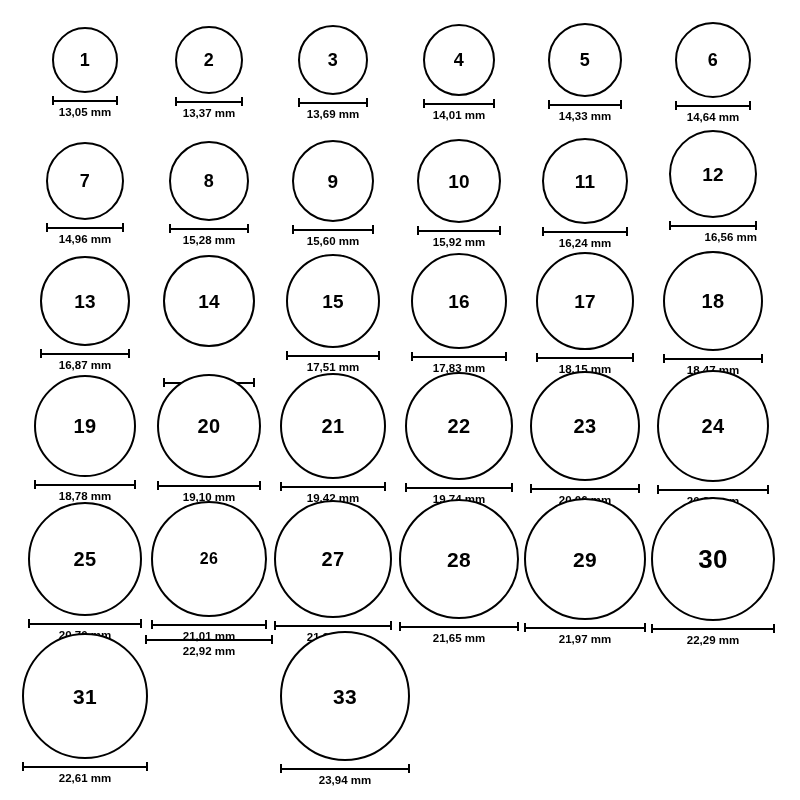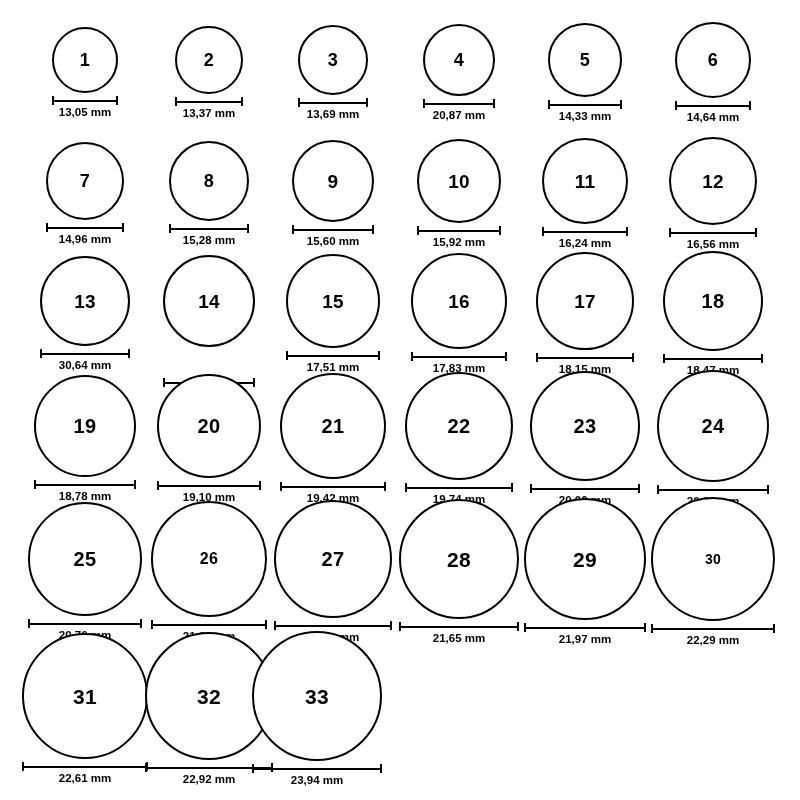--- a/index.html
+++ b/index.html
@@ -109,21 +109,21 @@
     </div>
     <div class="ring-cell" style="left: 423px; top: 24px; width: 72px;">
       <div class="ring-circle" style="width: 72px; height: 72px;">
         <span class="ring-size-label" style="font-size: 18px;">4</span>
       </div>
       <div class="measure" style="width: 72px;">
         <div class="bar"></div>
         <div class="tick left"></div>
         <div class="tick right"></div>
       </div>
-      <div class="mm-label">20,87 mm</div>
+      <div class="mm-label">14,01 mm</div>
     </div>
     <div class="ring-cell" style="left: 548px; top: 23px; width: 74px;">
       <div class="ring-circle" style="width: 74px; height: 74px;">
         <span class="ring-size-label" style="font-size: 18px;">5</span>
       </div>
       <div class="measure" style="width: 74px;">
         <div class="bar"></div>
         <div class="tick left"></div>
         <div class="tick right"></div>
       </div>
@@ -188,41 +188,41 @@
       <div class="ring-circle" style="width: 86px; height: 86px;">
         <span class="ring-size-label" style="font-size: 19px;">11</span>
       </div>
       <div class="measure" style="width: 86px;">
         <div class="bar"></div>
         <div class="tick left"></div>
         <div class="tick right"></div>
       </div>
       <div class="mm-label">16,24 mm</div>
     </div>
-    <div class="ring-cell" style="left: 669px; top: 137px; width: 88px;">
+    <div class="ring-cell" style="left: 669px; top: 130px; width: 88px; align-items: flex-end;">
       <div class="ring-circle" style="width: 88px; height: 88px;">
         <span class="ring-size-label" style="font-size: 19px;">12</span>
       </div>
       <div class="measure" style="width: 88px;">
         <div class="bar"></div>
         <div class="tick left"></div>
         <div class="tick right"></div>
       </div>
       <div class="mm-label">16,56 mm</div>
     </div>
     <div class="ring-cell" style="left: 40px; top: 256px; width: 90px;">
       <div class="ring-circle" style="width: 90px; height: 90px;">
         <span class="ring-size-label" style="font-size: 19px;">13</span>
       </div>
       <div class="measure" style="width: 90px;">
         <div class="bar"></div>
         <div class="tick left"></div>
         <div class="tick right"></div>
       </div>
-      <div class="mm-label">30,64 mm</div>
+      <div class="mm-label">16,87 mm</div>
     </div>
     <div class="ring-cell" style="left: 163px; top: 255px; width: 92px; gap: 28px;">
       <div class="ring-circle" style="width: 92px; height: 92px;">
         <span class="ring-size-label" style="font-size: 19px;">14</span>
       </div>
       <div class="measure" style="width: 92px;">
         <div class="bar"></div>
         <div class="tick left"></div>
         <div class="tick right"></div>
       </div>
@@ -388,52 +388,49 @@
       </div>
       <div class="measure" style="width: 122px;">
         <div class="bar"></div>
         <div class="tick left"></div>
         <div class="tick right"></div>
       </div>
       <div class="mm-label">21,97 mm</div>
     </div>
     <div class="ring-cell" style="left: 651px; top: 497px; width: 124px;">
       <div class="ring-circle" style="width: 124px; height: 124px;">
-        <span class="ring-size-label" style="font-size: 14px;">30</span>
+        <span class="ring-size-label" style="font-size: 26px;">30</span>
       </div>
       <div class="measure" style="width: 124px;">
         <div class="bar"></div>
         <div class="tick left"></div>
         <div class="tick right"></div>
       </div>
       <div class="mm-label">22,29 mm</div>
     </div>
     <div class="ring-cell" style="left: 22px; top: 633px; width: 126px;">
       <div class="ring-circle" style="width: 126px; height: 126px;">
         <span class="ring-size-label" style="font-size: 21px;">31</span>
       </div>
       <div class="measure" style="width: 126px;">
         <div class="bar"></div>
         <div class="tick left"></div>
         <div class="tick right"></div>
       </div>
       <div class="mm-label">22,61 mm</div>
     </div>
     <div class="ring-cell" style="left: 145px; top: 632px; width: 128px;">
-      <div class="ring-circle" style="width: 128px; height: 128px;">
-        <span class="ring-size-label" style="font-size: 21px;">32</span>
-      </div>
       <div class="measure" style="width: 128px;">
         <div class="bar"></div>
         <div class="tick left"></div>
         <div class="tick right"></div>
       </div>
       <div class="mm-label">22,92 mm</div>
     </div>
-    <div class="ring-cell" style="left: 252px; top: 631px; width: 130px;">
+    <div class="ring-cell" style="left: 280px; top: 631px; width: 130px;">
       <div class="ring-circle" style="width: 130px; height: 130px;">
         <span class="ring-size-label" style="font-size: 21px;">33</span>
       </div>
       <div class="measure" style="width: 130px;">
         <div class="bar"></div>
         <div class="tick left"></div>
         <div class="tick right"></div>
       </div>
       <div class="mm-label">23,94 mm</div>
     </div>

